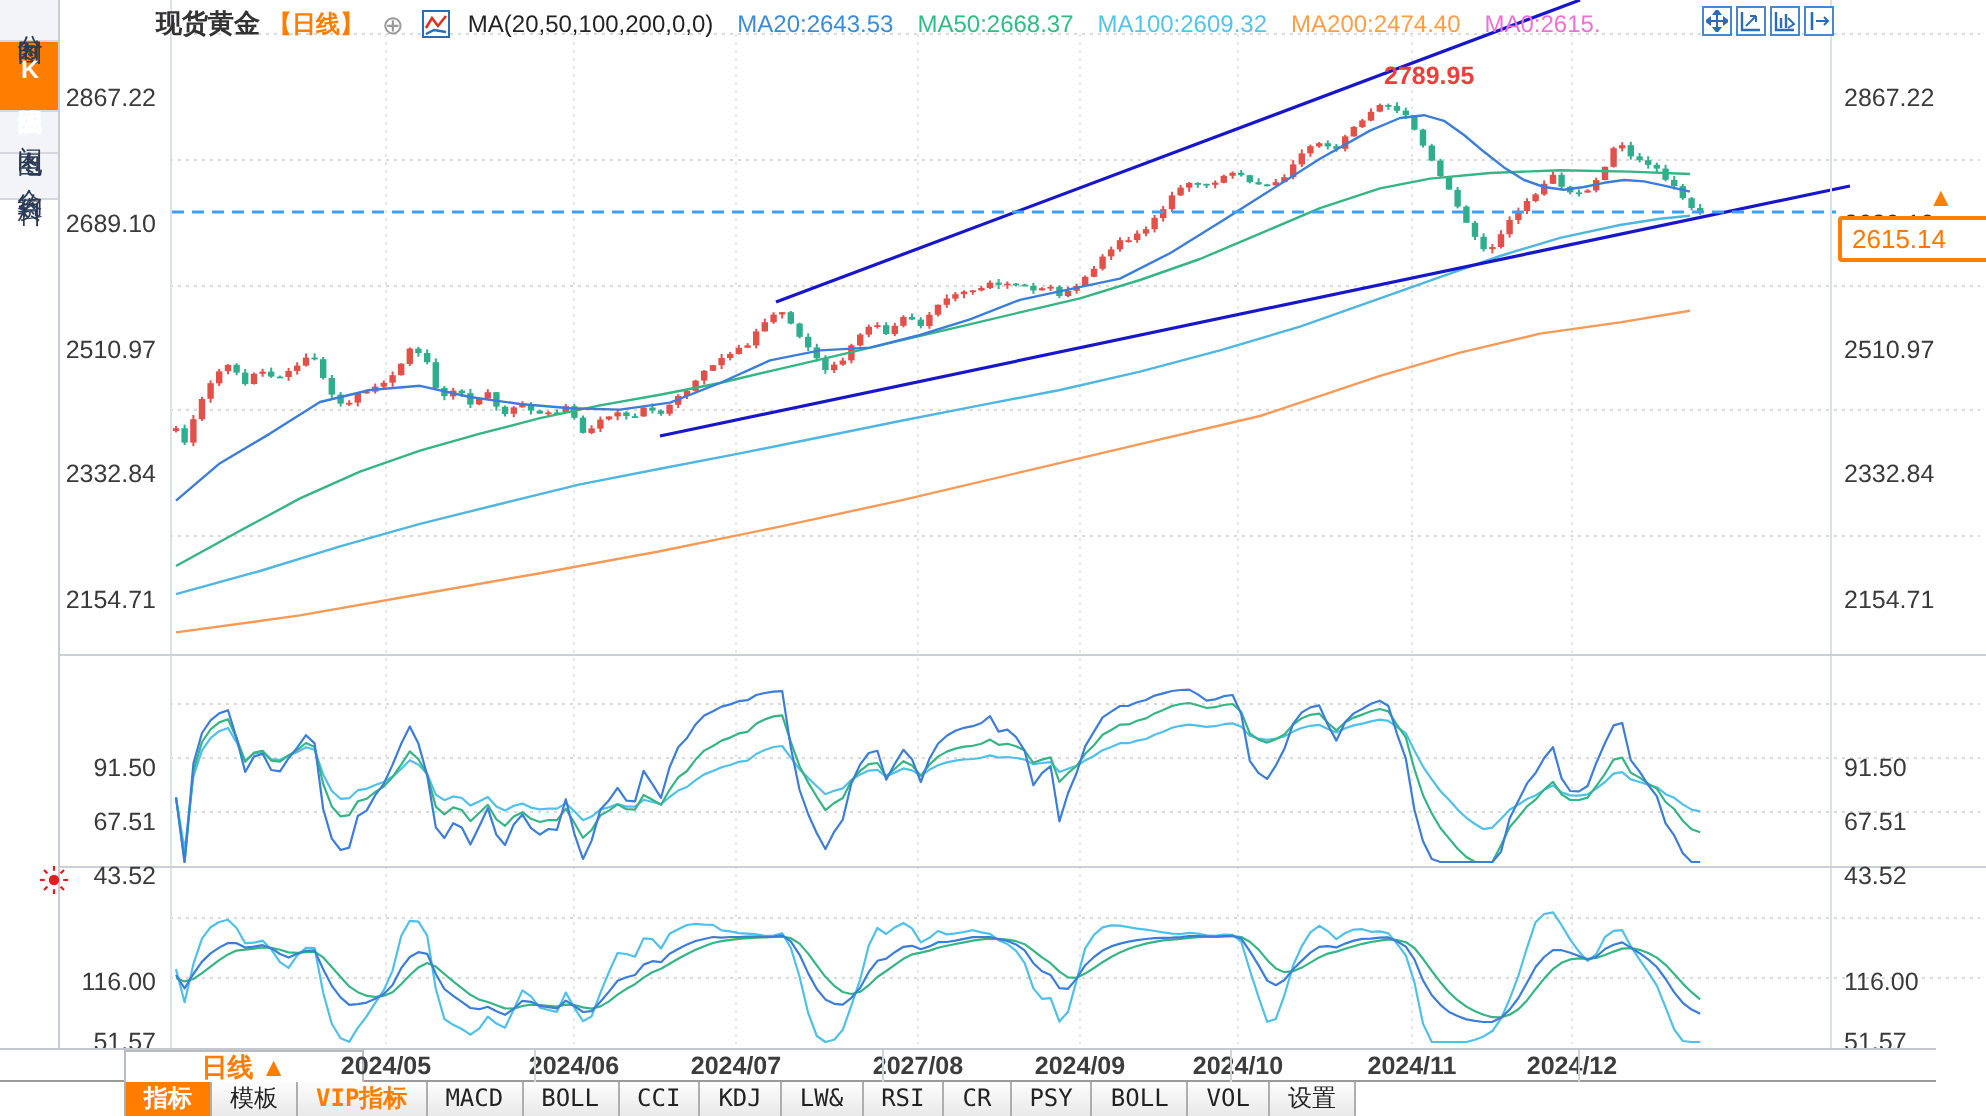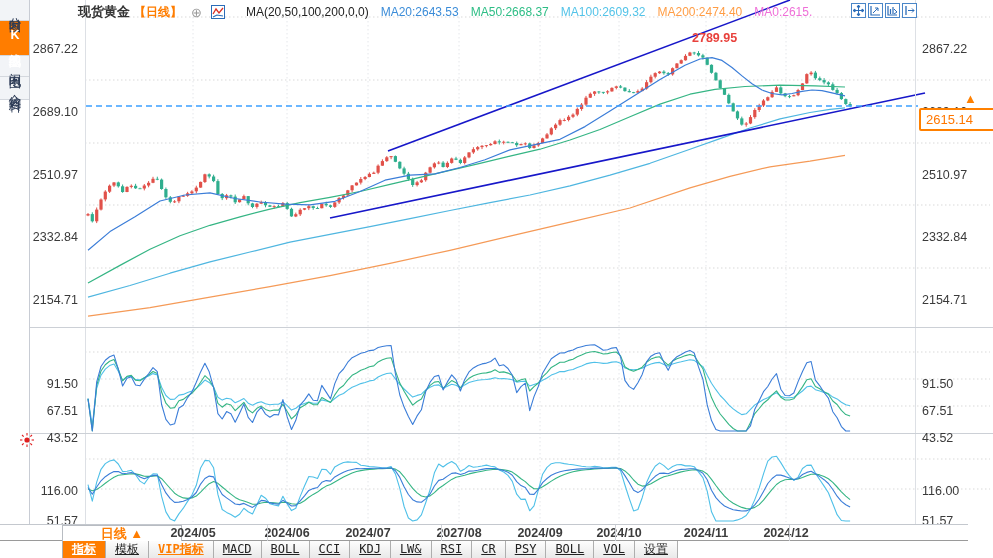--- a/index.html
+++ b/index.html
@@ -32,21 +32,21 @@
   
   #xaxis-row{position:absolute;left:0;top:524px;width:968px;height:17px;background:#fff;border-top:1px solid #c4c8ce;border-bottom:1px solid #9a9a9a;box-sizing:border-box;}
   #period-btn{position:absolute;left:62px;top:0px;width:118px;height:15px;border:1px solid #b8bcc2;background:#fff;
               color:#ff7d00;font-weight:bold;font-size:13px;text-align:center;line-height:15px;cursor:pointer;}
   .month-lab{position:absolute;top:1px;width:64px;text-align:center;font-weight:bold;color:#3c3c3c;font-size:12.5px;}
   .xsep{position:absolute;top:0;width:1px;height:16px;background:#d0d3d8;}
   
   #toolbar{position:absolute;left:0;top:541px;width:993px;height:17px;background:#fff;display:flex;align-items:stretch;padding-left:62px;box-sizing:border-box;}
   .tb-cell{border-right:1px solid #aeaeae;border-left:none;background:linear-gradient(#fdfdfd,#e9e9e9);
            padding:0 9px;font-size:12px;line-height:16px;color:#222;cursor:pointer;
-           font-family:"DejaVu Sans Mono","Liberation Sans",monospace;text-decoration:underline;}
+           font-family:"DejaVu Sans Mono","Liberation Sans",monospace;}
   .tb-cell:first-child{border-left:1px solid #aeaeae;}
   .tb-cell.active{background:#ff7d00;color:#fff;font-weight:bold;}
   .tb-cell.vip{color:#ff7d00;font-weight:bold;}
   .hline{position:absolute;left:30px;width:963px;height:1px;background:#ccd0d6;}
   .vline{position:absolute;top:0;width:1px;background:#dde0e5;}
 </style>
 </head>
 <body>
 <div id="app">
 
@@ -472,21 +472,21 @@
   <span class="tag" style="margin-left:-5px;">【日线】</span>
   <span class="plus-glyph">⊕</span>
   <span style="display:inline-flex;">
     <svg width="14" height="14" viewBox="0 0 14 14">
           <rect x="0.5" y="0.5" width="13" height="13" fill="#fff" stroke="#2b6cb8"></rect>
           <polyline points="2,9 5,4 8,8 12,3" fill="none" stroke="#d93025" stroke-width="1.3"></polyline>
           <polyline points="2,12 6,10 12,11" fill="none" stroke="#2b6cb8" stroke-width="1.2"></polyline>
         </svg>
   </span>
   <span id="ma-segments" style="display:inline-flex;gap:12px;">
-        <span style="color: rgb(34, 34, 34); margin-left: 12px;">MA(20,50,100,200,0,0)</span>
+        <span style="color: rgb(34, 34, 34);">MA(20,50,100,200,0,0)</span>
         <span style="color: rgb(59, 140, 216);">MA20:2643.53</span>
         <span style="color: rgb(45, 189, 133);">MA50:2668.37</span>
         <span style="color: rgb(83, 195, 232);">MA100:2609.32</span>
         <span style="color: rgb(255, 157, 69);">MA200:2474.40</span>
         <span style="color: rgb(239, 111, 216);">MA0:2615.</span>
       </span>
 </div>
 
 <div class="ovl" id="tool-icons">
   <span class="tool-ic">

